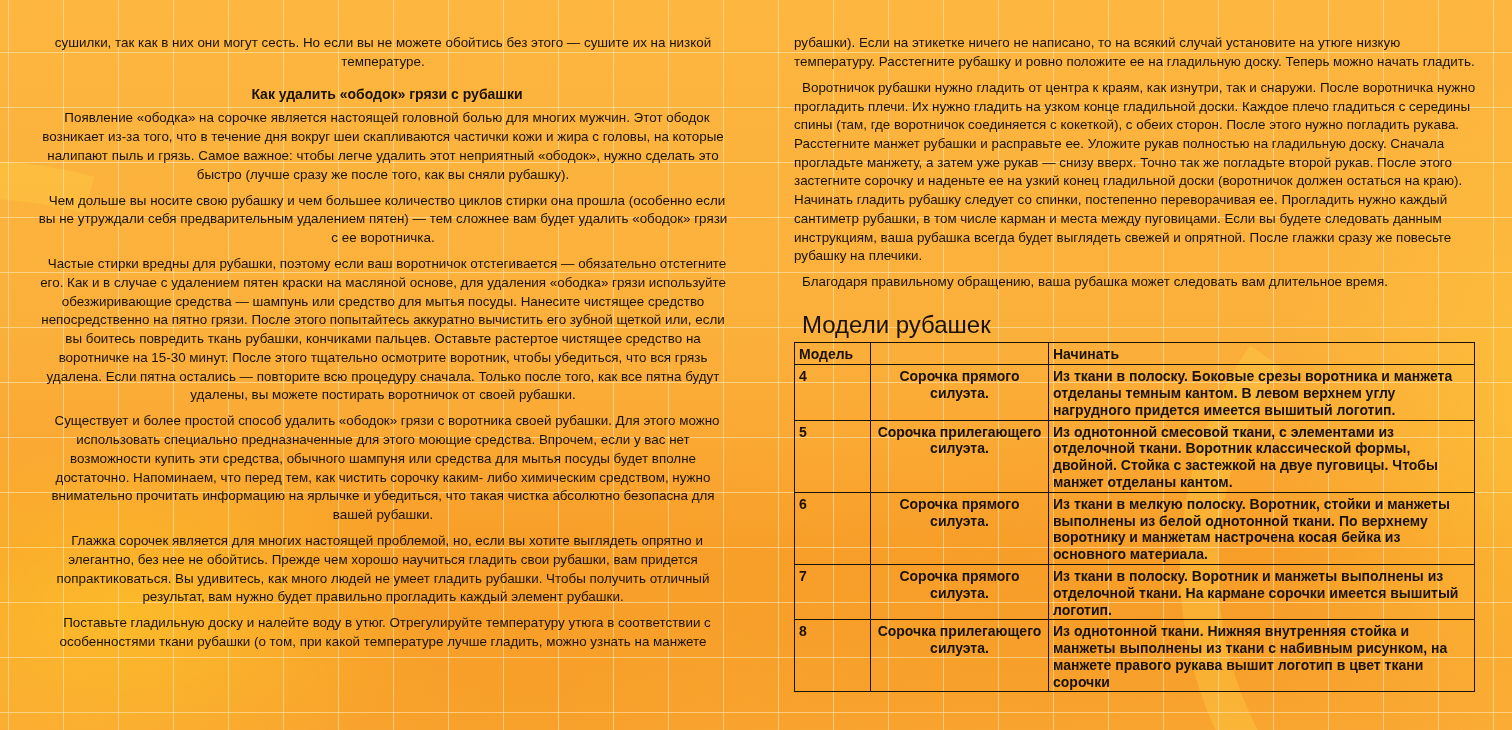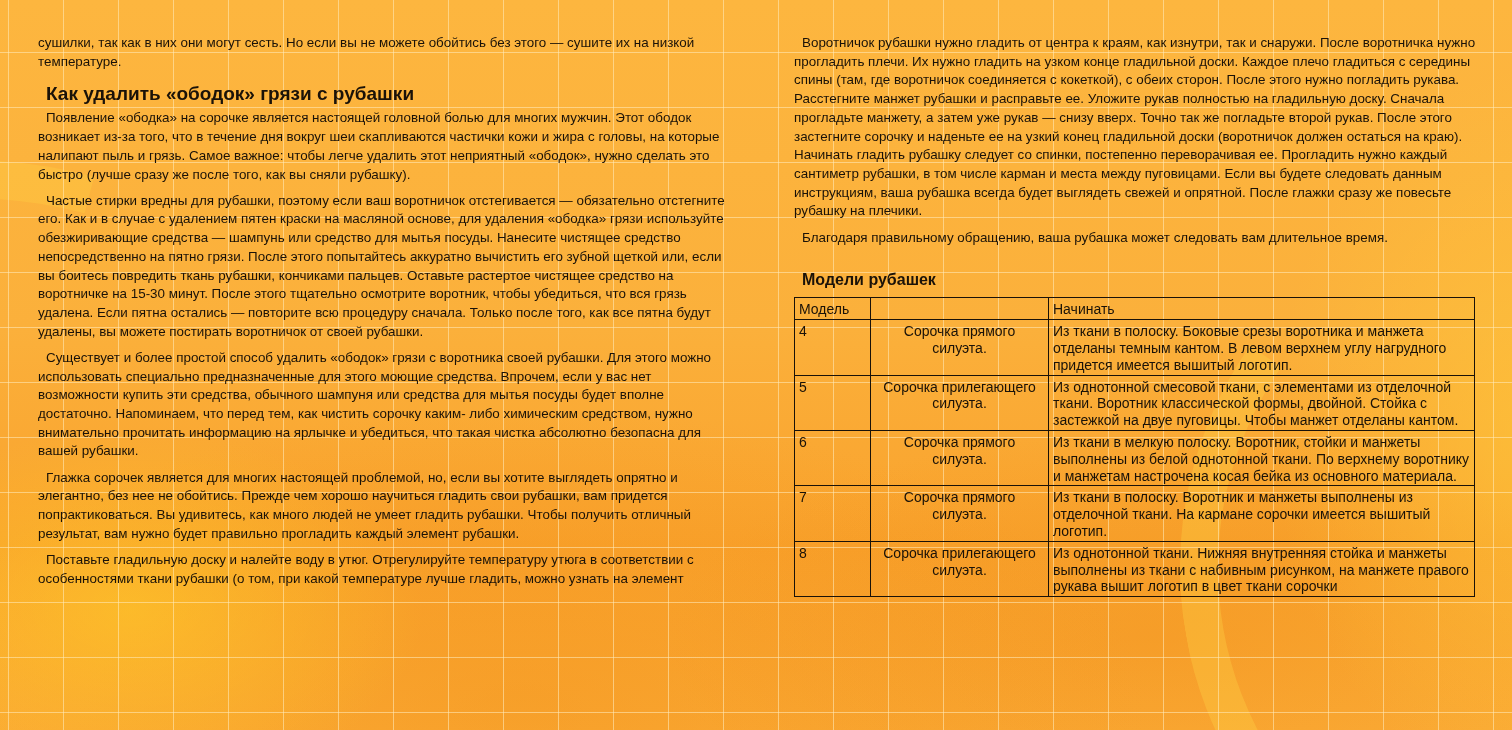--- a/index.html
+++ b/index.html
@@ -29,65 +29,67 @@
       background-image:
         linear-gradient(to right, rgba(255,236,190,0.55) 1px, transparent 1px),
         linear-gradient(to bottom, rgba(255,236,190,0.55) 1px, transparent 1px);
       background-size: 55px 55px, 55px 55px;
       background-position: 8px 0, 0 52px;
     }
     .col {
       position: absolute; z-index: 2; top: 34px;
       font-size: 13.4px; line-height: 18.7px;
     }
-    .col.left { left: 38px; width: 690px; }
+    .col.left { left: 38px; width: 690px; text-align: center; }
     .col.right { left: 794px; width: 690px; top: 34px; }
     p { margin: 0 0 7.5px 0; }
     p.indent { text-indent: 8px; }
     h2 {
-      font-size: 19px; font-weight: bold; margin: 14px 0 6px 8px; line-height: 18px;
+      font-size: 14px; font-weight: bold; margin: 14px 0 6px 8px; line-height: 18px;
     }
     h1 {
-      font-size: 16px; font-weight: bold; margin: 22px 0 6px 8px; line-height: 22px;
+      font-size: 24px; font-weight: normal; margin: 22px 0 6px 8px; line-height: 22px;
     }
     table {
       border-collapse: collapse; width: 681px; margin-top: 0;
       font-size: 14px; line-height: 16.8px;
     }
     td, th {
       border: 1.5px solid #1a1208; vertical-align: top; text-align: left;
-      padding: 3px 4px 1px 4px; font-weight: normal;
+      padding: 3px 4px 1px 4px; font-weight: bold;
     }
     th { padding-top: 3px; padding-bottom: 0px; height: 18px; }
     td.c0 { width: 67px; }
     td.c1 { width: 169px; text-align: center; }
     th.c0 { width: 67px; }
     th.c1 { width: 169px; }
   </style>
 </head>
 <body>
 
 <div class="bg"></div>
 <div class="swoosh s1"></div>
 <div class="swoosh s2"></div>
 <div class="grid"></div>
 
 <div class="col left">
   <p>сушилки, так как в них они могут сесть. Но если вы не можете обойтись без этого — сушите их на низкой температуре.</p>
 
   <h2>Как удалить «ободок» грязи с рубашки</h2>
   <p class="indent">Появление «ободка» на сорочке является настоящей головной болью для многих мужчин. Этот ободок возникает из-за того, что в течение дня вокруг шеи скапливаются частички кожи и жира с головы, на которые налипают пыль и грязь. Самое важное: чтобы легче удалить этот неприятный «ободок», нужно сделать это быстро (лучше сразу же после того, как вы сняли рубашку).</p>
+  <p class="indent">Чем дольше вы носите свою рубашку и чем  большее количество циклов стирки она прошла (особенно если вы не утруждали себя предварительным удалением пятен) — тем сложнее вам будет удалить «ободок» грязи с ее воротничка.</p>
   <p class="indent">Частые стирки вредны для рубашки, поэтому если ваш воротничок отстегивается — обязательно отстегните его. Как и в случае с удалением пятен краски на масляной основе, для удаления «ободка» грязи используйте обезжиривающие средства — шампунь или средство для мытья посуды. Нанесите чистящее средство непосредственно на пятно грязи. После этого попытайтесь аккуратно вычистить его зубной щеткой или, если вы боитесь повредить ткань рубашки, кончиками пальцев. Оставьте растертое чистящее средство на воротничке на 15-30 минут. После этого тщательно осмотрите воротник, чтобы убедиться, что вся грязь удалена. Если пятна остались — повторите всю процедуру сначала. Только после того, как все пятна будут удалены, вы можете постирать воротничок от своей рубашки.</p>
   <p class="indent">Существует и более простой способ удалить «ободок» грязи с воротника своей рубашки. Для этого можно использовать специально предназначенные для этого моющие средства. Впрочем, если у вас нет возможности купить эти средства, обычного шампуня или средства для мытья посуды будет вполне достаточно. Напоминаем, что перед тем, как чистить сорочку каким- либо химическим средством, нужно внимательно прочитать информацию на ярлычке и убедиться, что такая чистка абсолютно безопасна для вашей рубашки.</p>
 
   <p class="indent">Глажка сорочек является для многих настоящей проблемой, но, если вы хотите выглядеть опрятно и элегантно, без нее не обойтись. Прежде чем хорошо научиться гладить свои рубашки, вам придется попрактиковаться. Вы удивитесь, как много людей не умеет гладить рубашки. Чтобы получить отличный результат, вам нужно будет правильно прогладить каждый элемент рубашки.</p>
-  <p class="indent">Поставьте гладильную доску и налейте воду в утюг. Отрегулируйте температуру утюга в соответствии с особенностями ткани рубашки (о том, при какой температуре лучше гладить, можно узнать на элемент</p>
+  <p class="indent">Поставьте гладильную доску и налейте воду в утюг. Отрегулируйте температуру утюга в соответствии с особенностями ткани рубашки (о том, при какой температуре лучше гладить, можно узнать на манжете</p>
 </div>
 
 <div class="col right">
+  <p>рубашки). Если на этикетке ничего не написано, то на всякий случай установите на утюге низкую температуру. Расстегните рубашку и ровно положите ее на гладильную доску. Теперь можно начать гладить.</p>
   <p class="indent">Воротничок рубашки нужно гладить от центра к краям, как изнутри, так и снаружи. После воротничка нужно прогладить плечи. Их нужно гладить на узком конце гладильной доски. Каждое плечо гладиться с середины спины (там, где воротничок соединяется с кокеткой), с обеих сторон. После этого нужно погладить рукава. Расстегните манжет рубашки и расправьте ее. Уложите рукав полностью на гладильную доску. Сначала прогладьте манжету, а затем уже рукав — снизу вверх. Точно так же погладьте второй рукав. После этого застегните сорочку и наденьте ее на узкий конец гладильной доски (воротничок должен остаться на краю). Начинать гладить рубашку следует со спинки, постепенно переворачивая ее. Прогладить нужно каждый сантиметр рубашки, в том числе карман и места между пуговицами. Если вы будете следовать данным инструкциям, ваша рубашка всегда будет выглядеть свежей и опрятной. После глажки сразу же повесьте рубашку на плечики.</p>
   <p class="indent">Благодаря правильному обращению, ваша рубашка может следовать вам длительное время.</p>
 
   <h1>Модели рубашек</h1>
   <table>
     <thead>
       <tr>
         <th class="c0">Модель</th>
         <th class="c1"></th>
         <th>Начинать</th>

